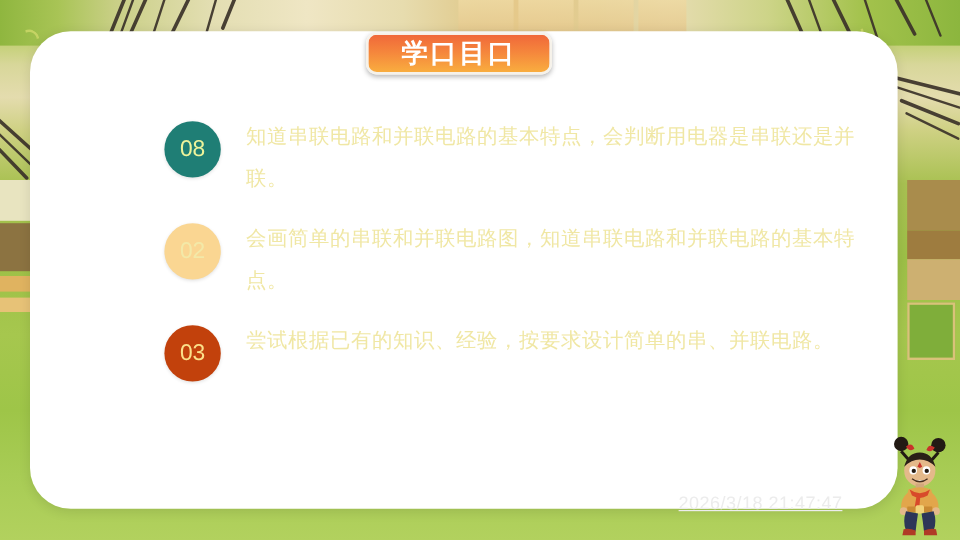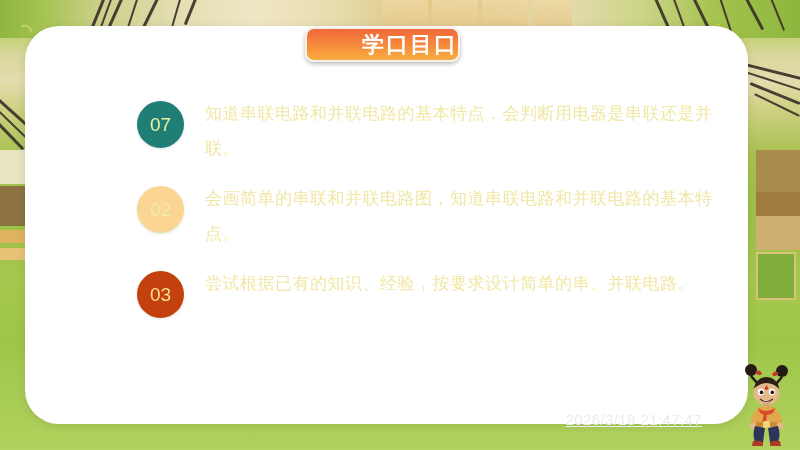--- a/index.html
+++ b/index.html
@@ -92,21 +92,21 @@
 
   
   .title-pill {
     position:absolute;
     left:305px; top:27px;
     width:155px; height:35px;
     border-radius:9px;
     background:linear-gradient(180deg,#f0683a 0%, #f5853c 45%, #f9ad3f 100%);
     box-shadow:0 2px 4px rgba(0,0,0,.28);
     border:2px solid #f6f2ea;
-    display:flex; align-items:center; justify-content:flex-end;font-family:Liberation Serif, serif;
+    display:flex; align-items:center; justify-content:center;font-family:Liberation Serif, serif;
   }
   .title-text {
     color:#ffffff;
     font-size:22px;
     font-weight:bold;
     letter-spacing:2px;
     line-height:1;
     white-space:nowrap;
   }
 
@@ -217,21 +217,21 @@
   <div class="card"></div>
 
   <div class="title-pill">
     <span class="title-text">学口目口</span>
   </div>
 
   <div class="goals">
 
     <div class="goal">
       <div class="badge badge-01">
-        <span>07</span>
+        <span>08</span>
       </div>
       <div class="goal-text">知道串联电路和并联电路的基本特点，会判断用电器是串联还是并联。</div>
     </div>
 
     <div class="goal">
       <div class="badge badge-02">
         <span>02</span>
       </div>
       <div class="goal-text">会画简单的串联和并联电路图，知道串联电路和并联电路的基本特点。</div>
     </div>

